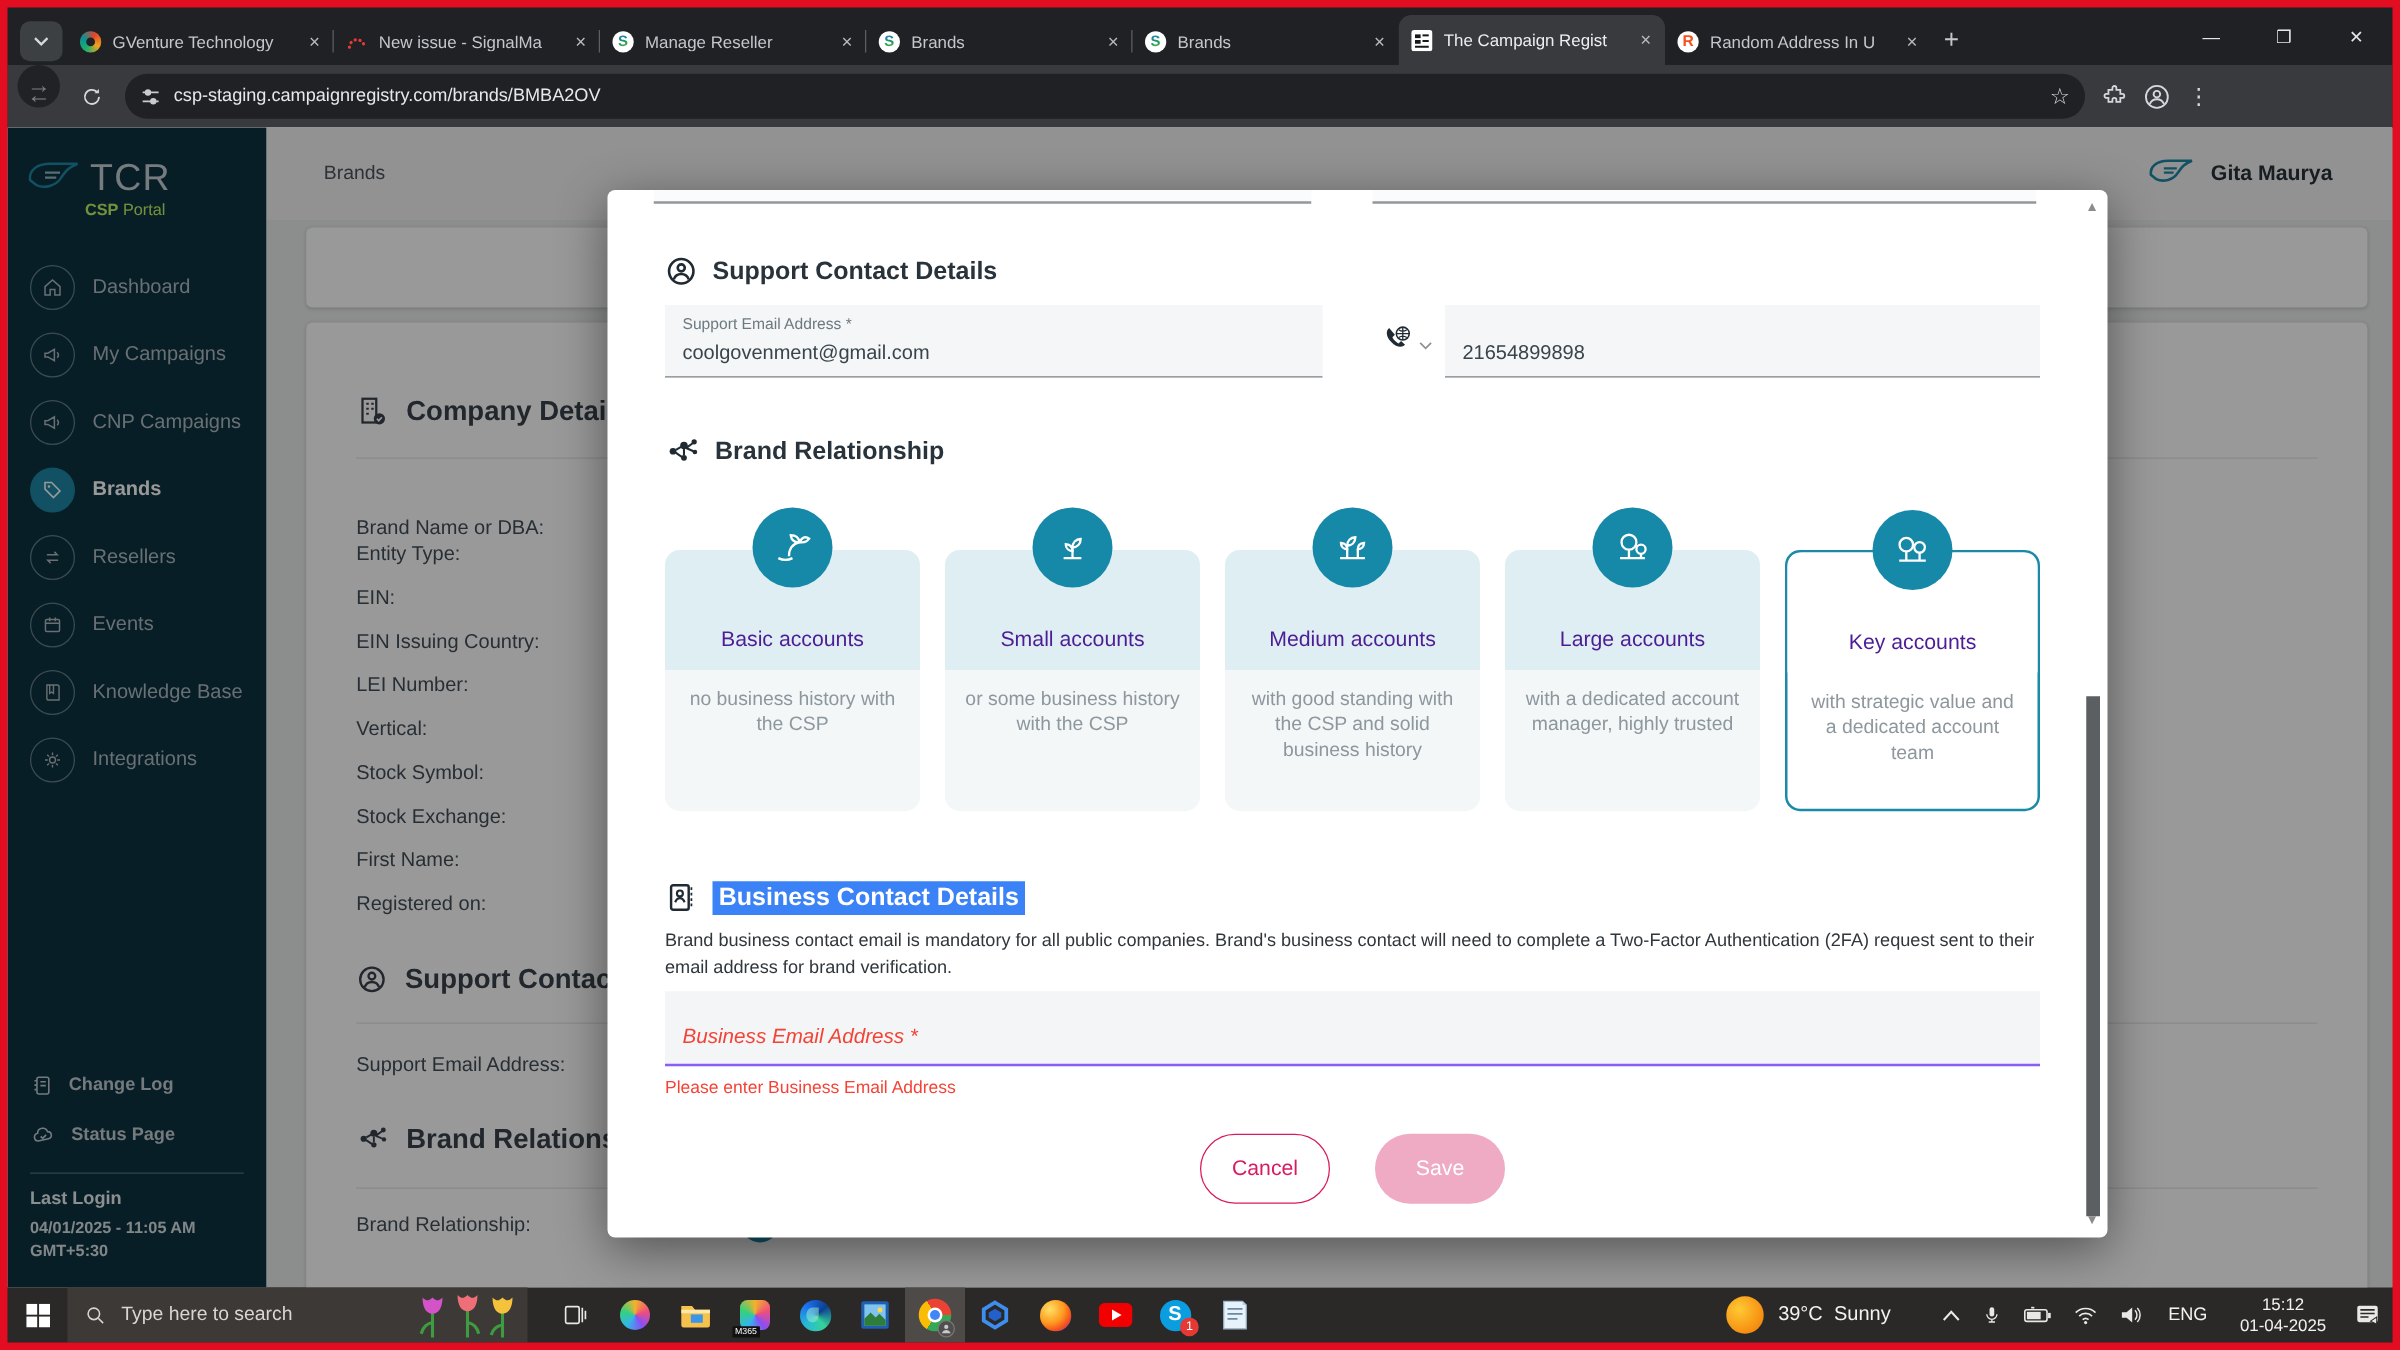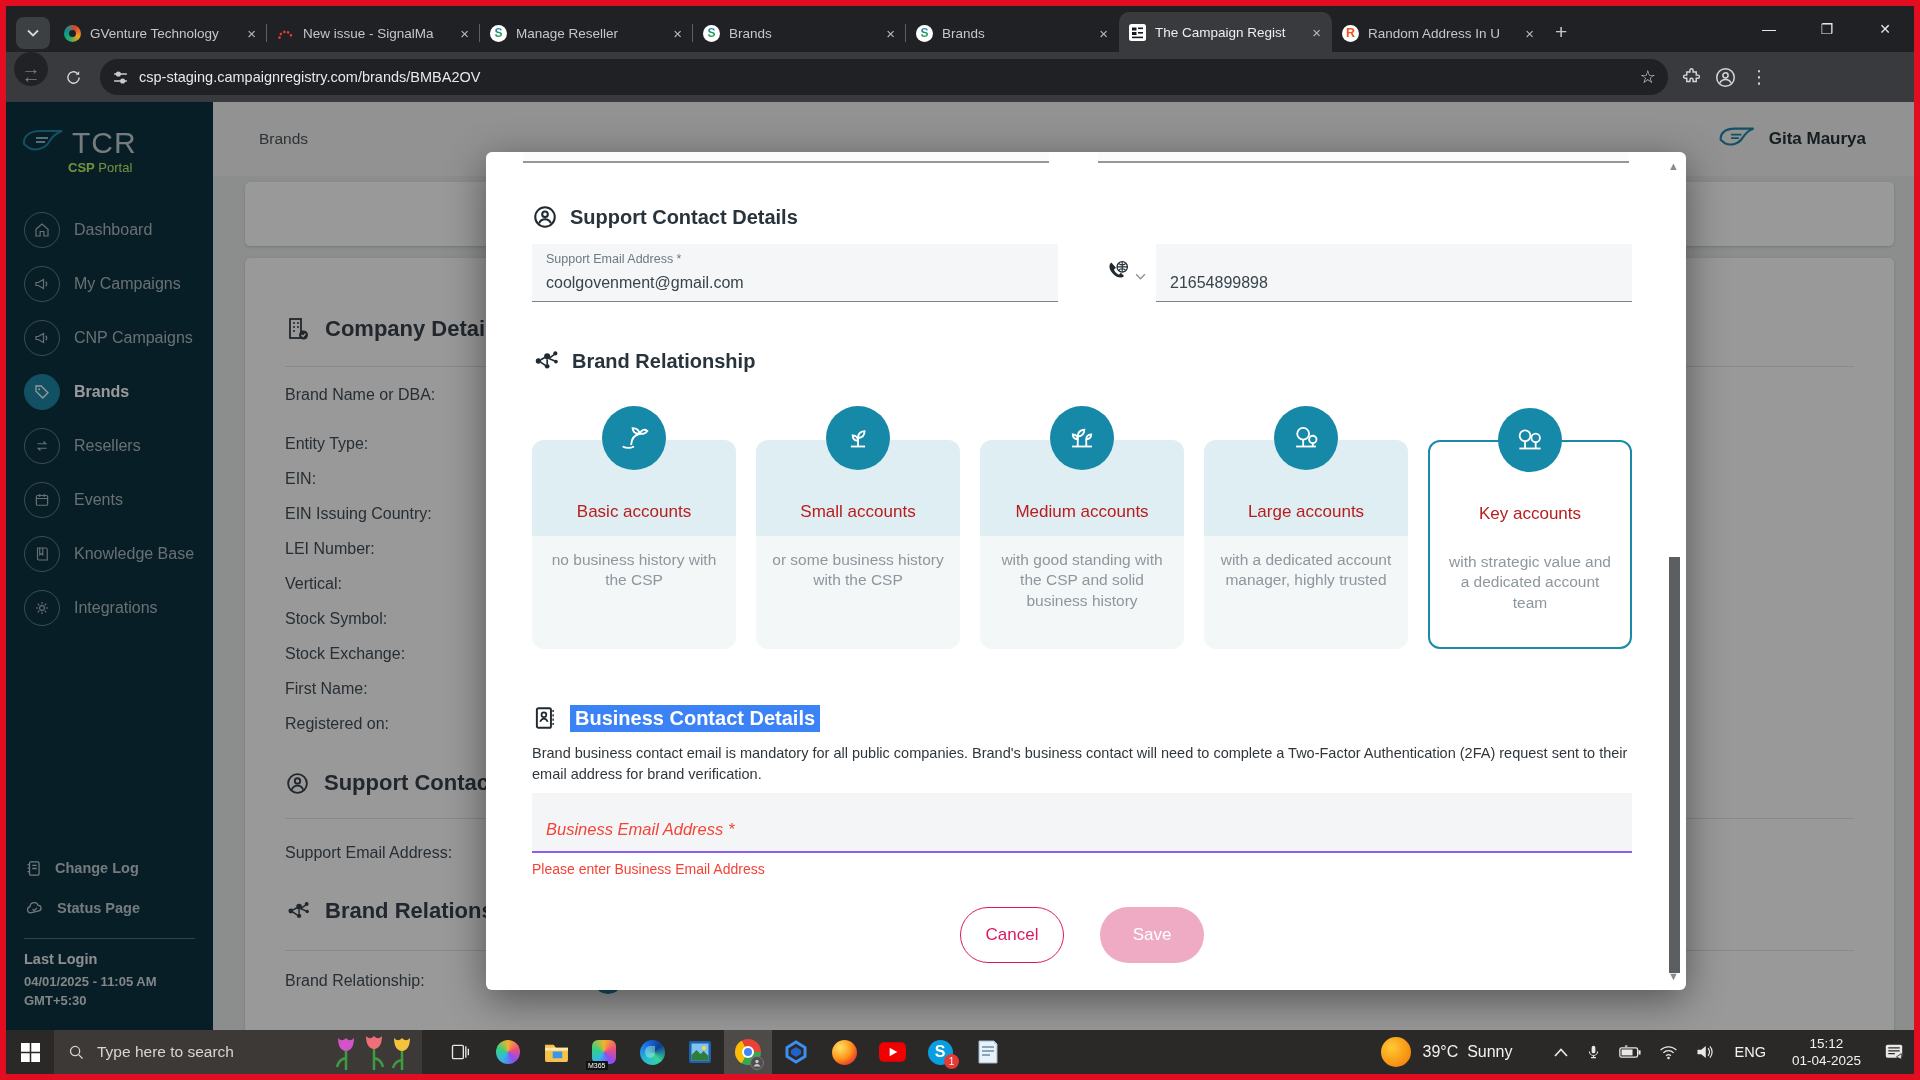--- a/index.html
+++ b/index.html
@@ -103,21 +103,21 @@
   .f-value { position:absolute; bottom:9px; left:14px; font-size:16px; color:#39444c; }
   .phone-ico { display:flex; align-items:flex-end; padding:0 10px 16px 46px; }
   .f-phone { flex:1; }
   .mh2 { margin-top:44px; }
   .tiers { display:flex; gap:20px; margin-top:64px; }
   .tier { width:204px; height:209px; border-radius:12px; position:relative; background:#f3f7f8; }
   .tier-top { height:96px; background:#dfeef3; border-radius:12px 12px 0 0; display:flex;
               align-items:flex-end; justify-content:center; padding-bottom:14px; }
   .tier.sel { background:#fff; border:2px solid #1b8aa9; }
   .tier.sel .tier-top { background:#fff; }
-  .tier-name { font-size:17px; color:#b91c1c; }
+  .tier-name { font-size:17px; color:#4c1d95; }
   .tier-circle { position:absolute; top:-34px; left:50%; transform:translateX(-50%); width:64px; height:64px;
                  border-radius:50%; background:#1789a8; display:flex; align-items:center; justify-content:center; }
   .tier-desc { padding:14px 16px 0; text-align:center; font-size:15.5px; line-height:1.32; color:#8d979d; }
   .mh3 { margin-top:54px; }
   .biz-desc { margin-top:10px; font-size:14.5px; line-height:1.45; color:#30373c; max-width:1100px; }
   .biz-field { margin-top:8px; height:60px; background:#f4f5f6; border-bottom:2px solid #8b5cf6; position:relative;font-style:italic; }
   .biz-label { position:absolute; bottom:12px; left:14px; font-size:16.5px; color:#f44336; }
   .err { margin-top:8px; font-size:14px; color:#f44336; }
   .btnrow { margin-top:30px; display:flex; justify-content:center; gap:36px; }
   .btn { width:104px; height:56px; border-radius:28px; font-size:17px; display:flex; align-items:center; justify-content:center; }
@@ -388,21 +388,21 @@
         <svg width="26" height="26" viewBox="0 0 26 26">
           <rect x="5" y="3" width="11" height="19" fill="none" stroke="#37424a" stroke-width="1.8"></rect>
           <path d="M8 7h2 M12 7h2 M8 11h2 M12 11h2 M8 15h2" stroke="#37424a" stroke-width="1.6"></path>
           <circle cx="18.5" cy="19" r="4.5" fill="#37424a"></circle>
             <path d="M16.5 19l1.5 1.5 2.5-2.7" fill="none" stroke="#fff" stroke-width="1.4"></path>
         </svg>
         <span>Company Details</span>
       </div>
       <div class="divline" style="top:108px;"></div>
 
-      <div class="flabel" style="top:128px;text-align:center;">Brand Name or DBA:</div>
+      <div class="flabel" style="top:156px;text-align:center;">Brand Name or DBA:</div>
       <div class="flabel" style="top:177px;">Entity Type:</div>
       <div class="flabel" style="top:212px;">EIN:</div>
       <div class="flabel" style="top:247px;">EIN Issuing Country:</div>
       <div class="flabel" style="top:282px;">LEI Number:</div>
       <div class="flabel" style="top:317px;">Vertical:</div>
       <div class="flabel" style="top:352px;">Stock Symbol:</div>
       <div class="flabel" style="top:387px;">Stock Exchange:</div>
       <div class="flabel" style="top:422px;">First Name:</div>
       <div class="flabel" style="top:457px;">Registered on:</div>
 

